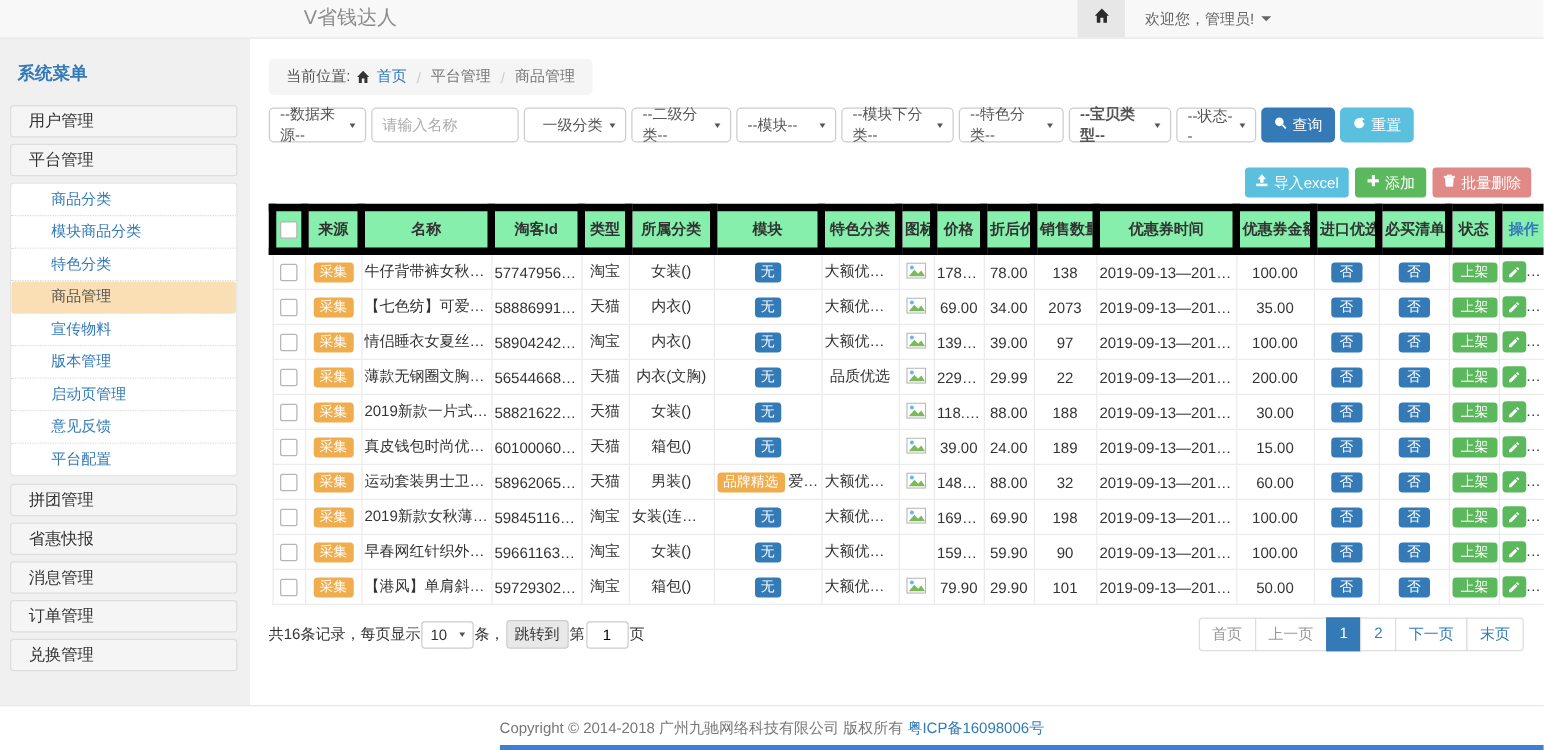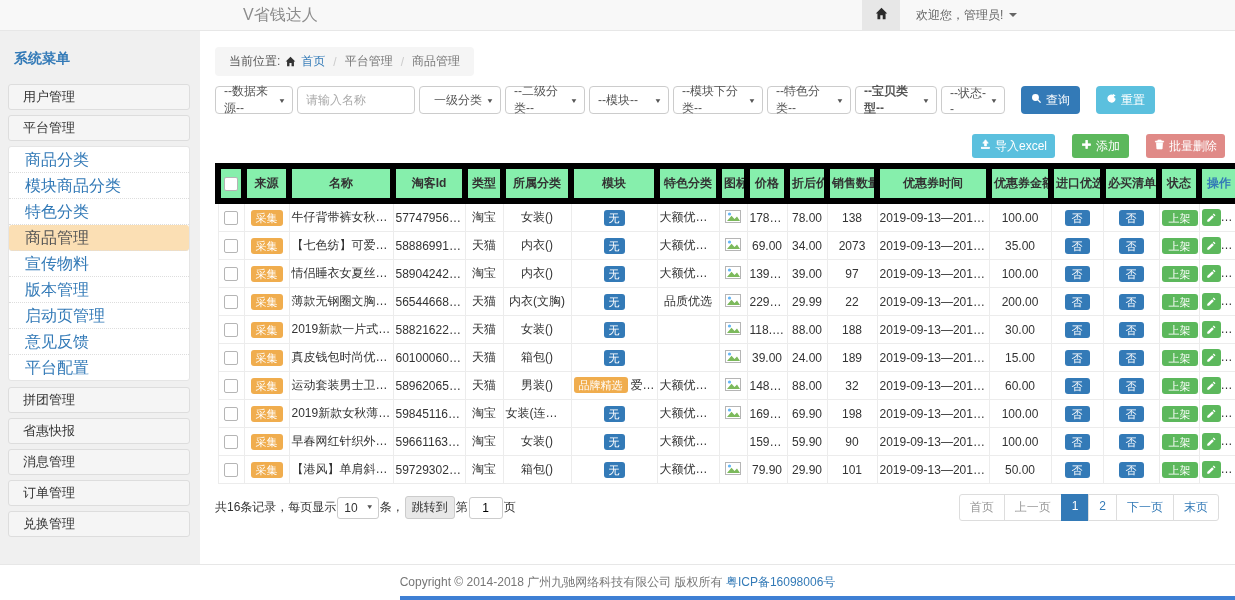--- a/index.html
+++ b/index.html
@@ -14,38 +14,38 @@
   .top-right{position:absolute;left:862px;top:0;height:30px;display:flex;align-items:center;}
   .home-box{width:38px;height:30px;background:#e7e7e7;display:flex;align-items:center;justify-content:center;cursor:pointer;}
   .home-box svg{width:13px;height:13px;fill:#2b2b2b;}
   .welcome{margin-left:16px;font-size:12px;color:#666;cursor:pointer;display:flex;align-items:center;gap:6px;}
   .caret-down{width:0;height:0;border-left:4px solid transparent;border-right:4px solid transparent;border-top:4px solid #666;display:inline-block;}
   
   .sidebar{position:absolute;left:0;top:30px;width:200px;height:535px;background:#f0f0f0;box-sizing:border-box;padding:10px 10px 0 8px;overflow:hidden;z-index:5;}
   .side-title{color:#337ab7;font-weight:bold;font-size:14px;margin:10px 4px 16px 6px;}
   .side-header{background:#f5f5f5;border:1px solid #ddd;border-radius:3px;height:24px;line-height:24px;padding-left:14px;font-size:13px;color:#333;margin-bottom:5px;cursor:pointer;}
   .side-sub{background:#fff;border:1px solid #e5e5e5;border-radius:3px;margin-bottom:6px;}
-  .side-sub-item{height:25px;line-height:25px;padding-left:16px;font-size:16px;color:#337ab7;border-bottom:1px dotted #ddd;cursor:pointer;}
+  .side-sub-item{height:25px;line-height:25px;padding-left:32px;font-size:12px;color:#337ab7;border-bottom:1px dotted #ddd;cursor:pointer;}
   .side-sub-item:last-child{border-bottom:none;}
   .side-sub-item.active{background:#fbdfb4;color:#555;border-radius:3px;}
   
   .main{position:absolute;left:200px;top:30px;width:1035px;height:535px;background:#fff;box-sizing:border-box;padding:17px 10px 0 15px;overflow:hidden;}
   
   .breadcrumb{display:inline-flex;align-items:center;background:#f5f5f5;border-radius:4px;padding:6px 14px;font-size:12px;color:#555;margin-bottom:8px;gap:5px;text-align:right;}
   .breadcrumb .home-ic svg{width:11px;height:11px;fill:#333;vertical-align:-1px;}
   .breadcrumb a{color:#337ab7;text-decoration:none;cursor:pointer;}
   .breadcrumb .sep{color:#ccc;margin:0 3px;}
   .breadcrumb .muted{color:#777;}
   
   .filter-bar{display:flex;align-items:center;gap:4px;margin:2px 0 20px 0;}
   .fselect{border:1px solid #ccc;border-radius:4px;height:26px;background:#fff;display:flex;align-items:center;justify-content:space-between;padding:0 6px 0 8px;font-size:12px;color:#555;cursor:pointer;box-sizing:content-box;}
   .fcaret{font-size:8px;color:#555;transform:scaleY(.8);margin-left:4px;}
   .ftext{border:1px solid #ccc;border-radius:4px;height:26px;padding:0 8px;font-size:12px;color:#555;outline:none;box-sizing:content-box;}
   .ftext::placeholder{color:#aaa;}
-  .btn{display:inline-flex;align-items:center;gap:4px;border:none;border-radius:4px;color:#fff;font-size:12px;cursor:pointer;font-family:inherit;margin-left:12px;}
+  .btn{display:inline-flex;align-items:center;gap:4px;border:none;border-radius:4px;color:#fff;font-size:12px;cursor:pointer;font-family:inherit;}
   .btn svg{width:11px;height:11px;fill:#fff;stroke:#fff;}
   .btn-search{background:#337ab7;height:28px;padding:0 10px;}
   .btn-reset{background:#5bc0de;height:28px;padding:0 10px;}
   
   .toolbar{display:flex;justify-content:flex-end;gap:5px;margin-bottom:5px;}
   .btn-import{background:#5bc0de;height:24px;padding:0 8px;border-radius:3px;}
   .btn-add{background:#5cb85c;height:24px;padding:0 9px;border-radius:3px;}
   .btn-batchdel{background:#e08a87;height:24px;padding:0 8px;border-radius:3px;}
   
   table.goods{width:100%;border-collapse:collapse;table-layout:fixed;font-size:12px;}

